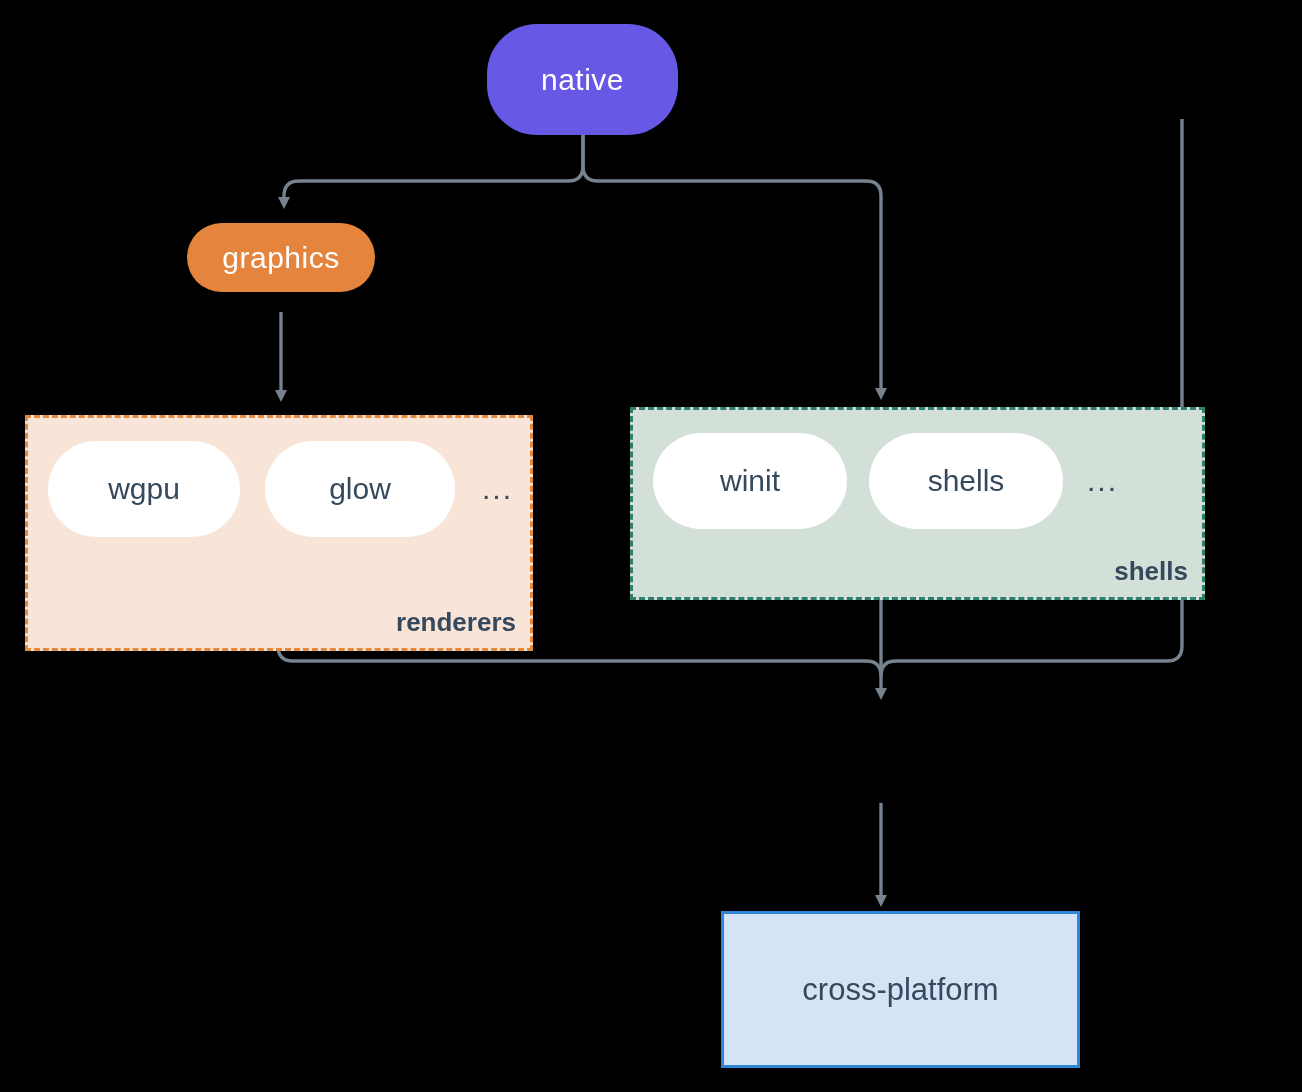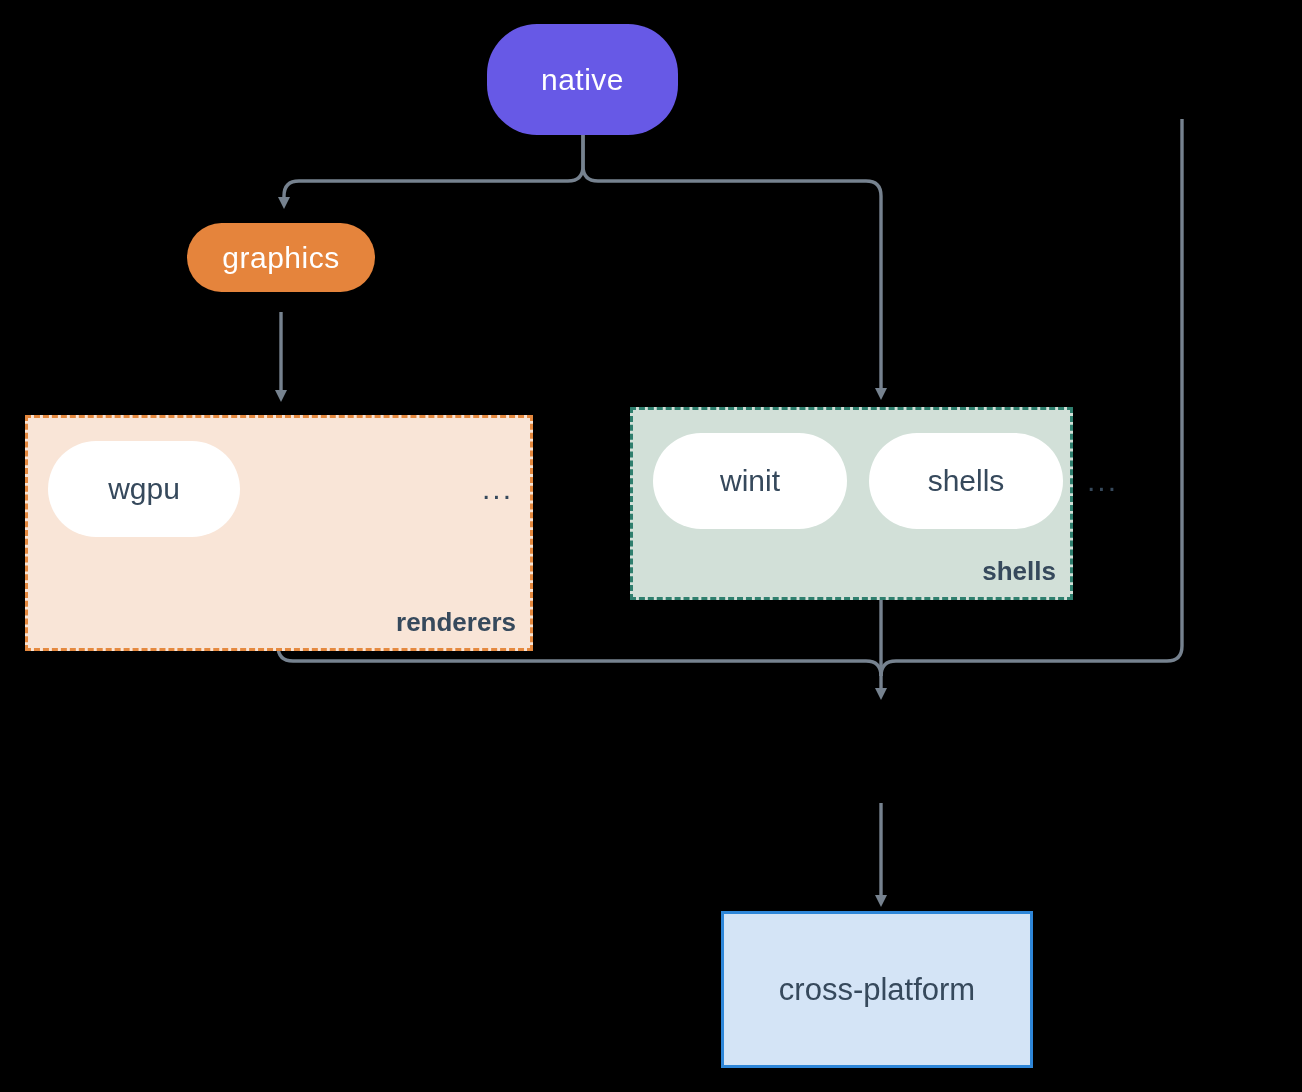--- a/index.html
+++ b/index.html
@@ -47,21 +47,21 @@
   .group {
     position: absolute;
     box-sizing: border-box;
   }
   #group-renderers {
     left: 25px; top: 415px; width: 508px; height: 236px;
     background: var(--renderers-bg, #f9e5d7);
     border: 3px dashed var(--renderers-border, #e5893f);
   }
   #group-shells {
-    left: 630px; top: 407px; width: 443px; height: 193px;
+    left: 630px; top: 407px; width: 575px; height: 193px;
     background: var(--shells-bg, #d2e0d8);
     border: 3px dashed var(--shells-border, #2f7f6e);
     padding-left: 13px;
   }
   .white-pill {
     position: absolute;
     top: 23px;
     height: 96px;
     background: var(--pill-white, #ffffff);
     border-radius: 48px;
@@ -90,21 +90,21 @@
     position: absolute;
     right: 14px;
     bottom: 10px;
     font-size: 26px;
     color: var(--dark-text, #36495c);
     font-weight: bold;
   }
   #app-box {
     position: absolute;
     left: 721px; top: 911px;
-    width: 312px; height: 157px;
+    width: 359px; height: 157px;
     box-sizing: border-box;
     background: var(--app-bg, #d4e4f6);
     border: 3px solid var(--app-border, #2e86d8);
     display: flex;
     flex-direction: row;
     align-items: center;
     justify-content: center;
     font-size: 31px;
     line-height: 46px;
     color: var(--dark-text, #36495c);
@@ -137,20 +137,21 @@
     <path class="edge" marker-end="url(#arrow)" d="M 881 803 L 881 896"></path>
   </svg>
 
   <div class="node" id="node-native">native</div>
 
 
   <div class="node" id="node-graphics">graphics</div>
 
   <div class="group" id="group-renderers">
     <div class="white-pill" id="pill-wgpu">wgpu</div>
+    <div class="white-pill" id="pill-glow">glow</div>
     <div class="ellipsis">...</div>
     <div class="group-label">renderers</div>
   </div>
 
   <div class="group" id="group-shells">
     <div class="white-pill" id="pill-winit">winit</div>
     <div class="white-pill" id="pill-glutin">shells</div>
     <div class="ellipsis">...</div>
     <div class="group-label">shells</div>
   </div>

